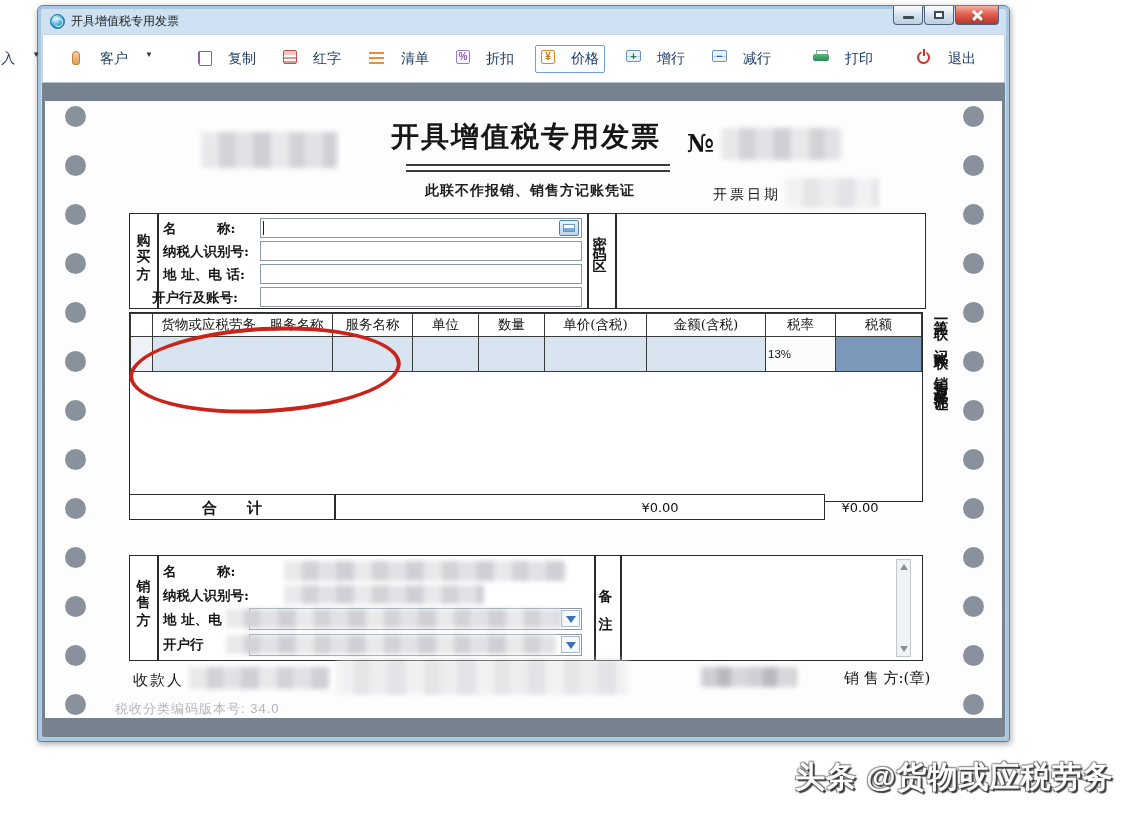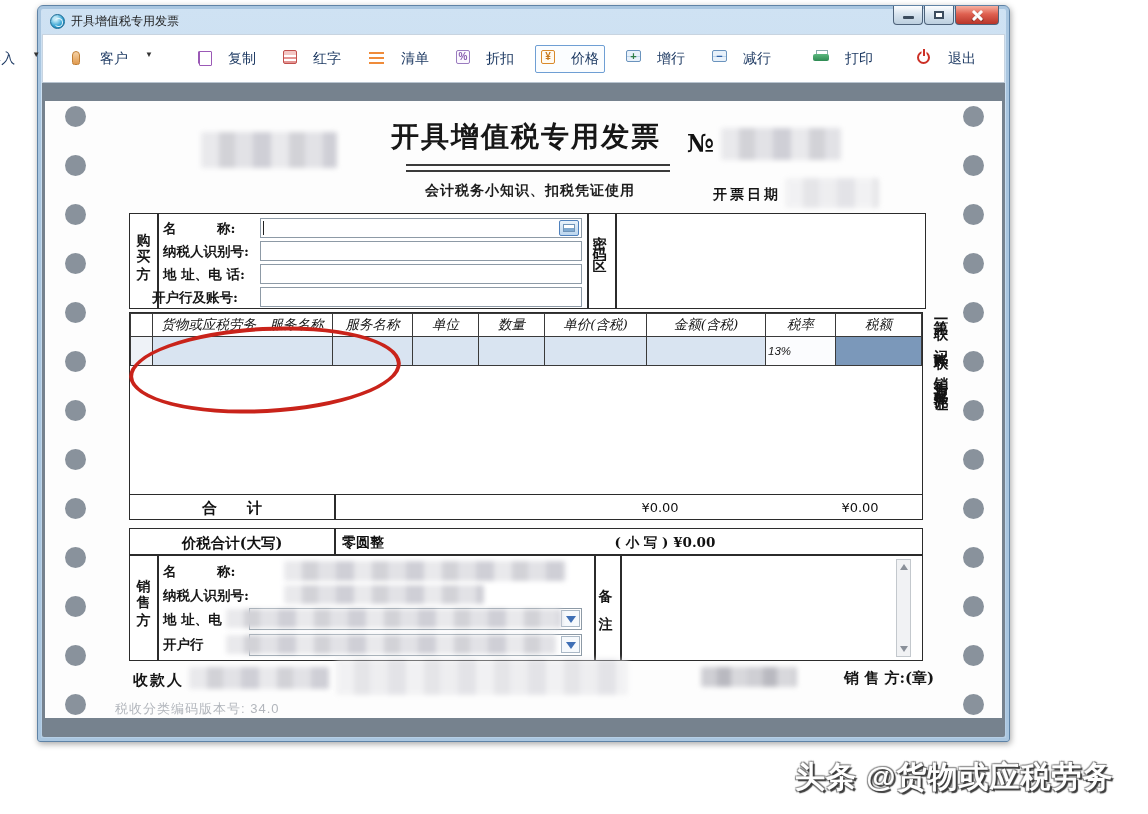--- a/index.html
+++ b/index.html
@@ -88,41 +88,41 @@
 
   .blur { position:absolute; border-radius:2px; filter:blur(2.5px);
           background:repeating-linear-gradient(90deg,#e9e9ec 0 18px,#d2d2d7 18px 34px,#e2e2e6 34px 52px,#cfcfd6 52px 70px); }
   .blur.light { opacity:.55; }
   .blur.dark { background:repeating-linear-gradient(90deg,#cfcfd4 0 16px,#b9b9c0 16px 30px,#d8d8dc 30px 46px); }
 
   .inv-title { font-size:28px; font-weight:bold; letter-spacing:2px; color:#171717; text-align:center; }
   .dbl-line { border-top:2.5px solid #3a3a3a; border-bottom:2.5px solid #3a3a3a; height:8px; }
   .inv-sub { font-size:14px; font-weight:bold; color:#1d1d1d; letter-spacing:1px; }
   .no-sym { font-size:25px; font-weight:bold; color:#111; }
-  .lbl-b { font-size:14px; font-weight:bold; color:#151515; }
+  .lbl-b { font-size:14px; font-weight:normal; color:#151515; }
 
   .boxed { position:absolute; border:1.5px solid #2b2b2b; background:#fff; }
   .vline { position:absolute; top:0; bottom:0; width:1.5px; background:#2b2b2b; }
   .vtext { writing-mode:vertical-rl; text-orientation:upright; font-weight:bold;
            font-size:14px; color:#161616; }
   .field-label { position:absolute; font-size:13.5px; font-weight:bold; color:#161616; white-space:nowrap; }
   .input { position:absolute; background:#fff; border:1px solid #8d9aa6; }
   .caret-line { position:absolute; width:1px; height:14px; background:#222; }
   .browse-btn { position:absolute; width:20px; height:16px; border:1px solid #4f81bd;
            background:linear-gradient(180deg,#e8f2fb,#bcd6ee); border-radius:2px; }
   .browse-btn::after { content:""; position:absolute; left:3px; top:3px; right:3px; bottom:3px;
            background:linear-gradient(180deg,#fff 0 45%,#7fa9d0 45%); border:1px solid #6f94b8; }
   .dd-btn { position:absolute; width:19px; height:17px; background:#f6f9fc; border:1px solid #aab8c6;
            display:flex; align-items:center; justify-content:center; }
   .dd-btn::after { content:""; border:5px solid transparent; border-top:7px solid #3f6fb5; margin-top:6px; }
 
   table.items { border-collapse:collapse; width:100%; table-layout:fixed; }
   table.items td { border:1px solid #3a3a3a; font-size:13.5px; text-align:center;
-           color:#141414; height:23px; overflow:hidden; white-space:nowrap;font-style:italic; }
-  table.items tr.data td { height:29px; background:#d9e4f1; }
+           color:#141414; height:23px; overflow:hidden; white-space:nowrap; }
+  table.items tr.data td { height:35px; background:#d9e4f1; }
   table.items tr.data td.selcell { background:#eef2f7; }
   table.items tr.data td.rate { background:#fbfcfe; text-align:left;
            font-family:"Liberation Sans", sans-serif; font-size:11.5px; padding-left:2px; }
   table.items tr.data td.taxamt { background:#7b98ba; }
 
   .money { font-size:13px; color:#111; font-family:"DejaVu Sans", sans-serif; }
   .words { font-size:14px; font-weight:bold; color:#111; }
 
   .scrollbar { position:absolute; width:15px; background:#f1f2f4; border:1px solid #c3c8cd; }
   .sb-arrow { position:absolute; left:3px; width:0; height:0;
@@ -234,21 +234,21 @@
       <span class="lbl">退出</span>
     </div>
   </div>
 
   <div class="content">
     <div class="paper">
 
       <div class="blur" style="left:156px; top:31px; width:136px; height:36px;"></div>
       <div class="abs kai inv-title" style="left:306px; top:17px; width:350px;">开具增值税专用发票</div>
       <div class="abs dbl-line" style="left:361px; top:63px; width:264px;"></div>
-      <div class="abs kai inv-sub" style="left:380px; top:81px;">会计税务小知识、扣税凭证使用</div>
+      <div class="abs kai inv-sub" style="left:380px; top:81px;">此联不作报销、销售方记账凭证</div>
       <div class="abs kai no-sym" style="left:642px; top:28px;">№</div>
       <div class="blur" style="left:676px; top:27px; width:120px; height:32px;"></div>
       <div class="abs kai lbl-b" style="left:668px; top:85px; letter-spacing:3px;">开票日期</div>
       <div class="blur light" style="left:740px; top:77px; width:94px; height:30px;"></div>
 
       <div class="boxed" style="left:84px; top:112px; width:797px; height:96px;">
         <div class="vline" style="left:27px;"></div>
         <div class="vline" style="left:457px;"></div>
         <div class="vline" style="left:485px;"></div>
         <div class="abs kai vtext" style="left:5px; top:8px; letter-spacing:16px;">购买方</div>
@@ -300,33 +300,27 @@
             <td></td>
             <td></td>
             <td></td>
             <td class="rate">13%</td>
             <td class="taxamt"></td>
           </tr>
         </tbody>
           </table>
       </div>
 
-      <div class="boxed" style="left:84px; top:393px; width:794px; height:26px;">
+      <div class="boxed" style="left:84px; top:393px; width:696px; height:26px;">
         <div class="vline" style="left:204px;"></div>
         <div class="abs kai words" style="left:0; top:4px; width:204px; text-align:center; font-size:15px;">合　　计</div>
         <div class="abs money" style="left:470px; top:5px; width:120px; text-align:center;">¥0.00</div>
         <div class="abs money" style="left:670px; top:5px; width:120px; text-align:center;">¥0.00</div>
       </div>
 
-      <div class="boxed" style="left:84px; top:427px; width:794px; height:27px;">
-        <div class="vline" style="left:204px;"></div>
-        <div class="abs kai words" style="left:0; top:5px; width:204px; text-align:center; font-size:14.5px;">价税合计(大写)</div>
-        <div class="abs words" style="left:212px; top:5px; font-family:'Liberation Sans',sans-serif;">零圆整</div>
-        <div class="abs kai words" style="left:460px; top:5px; width:150px; text-align:center; font-size:13.5px;">( 小 写 ) ¥0.00</div>
-      </div>
 
       <div class="boxed" style="left:84px; top:454px; width:794px; height:106px;">
         <div class="vline" style="left:27px;"></div>
         <div class="vline" style="left:464px;"></div>
         <div class="vline" style="left:490px;"></div>
         <div class="abs kai vtext" style="left:5px; top:12px; letter-spacing:16px;">销售方</div>
         <div class="field-label kai" style="left:33px; top:7px;">名　　　称:</div>
         <div class="blur" style="left:154px; top:5px; width:282px; height:20px;"></div>
         <div class="field-label kai" style="left:33px; top:31px;">纳税人识别号:</div>
         <div class="blur" style="left:154px; top:29px; width:200px; height:19px;"></div>

